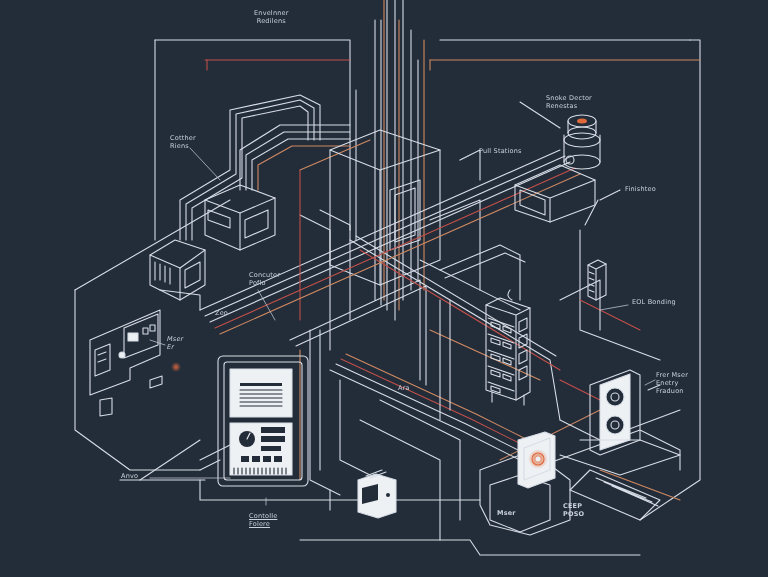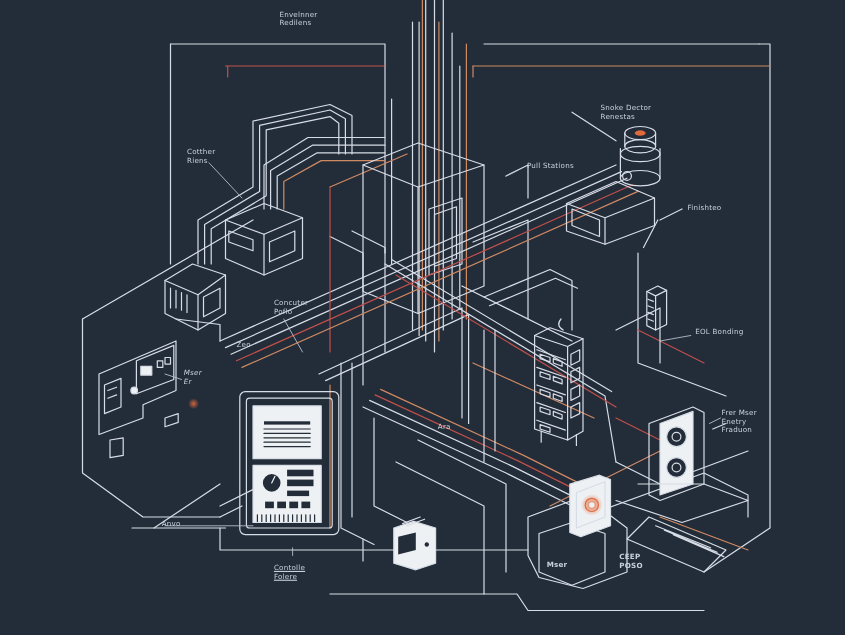--- a/index.html
+++ b/index.html
@@ -251,36 +251,36 @@
       <path d="M165 345 L150 340"></path>
       <path d="M655 380 L645 385"></path>
       <path d="M628 305 L600 310"></path>
       <path d="M150 478 L230 478"></path>
       <path d="M266 505 L266 498"></path>
       <path d="M470 155 L460 160"></path>
     </g>
   </g>
 </svg>
 
-<div class="lbl" style="left:254px;top:9px;">Envelnner
+<div class="lbl" style="left:254px;top:9px;text-align:center;">Envelnner
 Redilens</div>
 <div class="lbl" style="left:502px;top:94px;margin-left:44px;">Snoke Dector
 Renestas</div>
 <div class="lbl" style="left:479px;top:147px;">Pull Stations</div>
 <div class="lbl" style="left:170px;top:134px;">Cotther
 Riens</div>
 <div class="lbl" style="left:625px;top:185px;">Finishteo</div>
 <div class="lbl" style="left:249px;top:271px;">Concuter
 Poflo</div>
 <div class="lbl" style="left:632px;top:298px;">EOL Bonding</div>
 <div class="lbl" style="left:215px;top:309px;">Zeo</div>
 <div class="lbl" style="left:167px;top:335px;font-style:italic;">Mser
 Er</div>
 <div class="lbl" style="left:656px;top:371px;">Frer Mser
 Enetry
 Fraduon</div>
 <div class="lbl" style="left:398px;top:384px;">Ara</div>
-<div class="lbl" style="left:121px;top:472px;margin-left:26px;">Anvo</div>
+<div class="lbl" style="left:121px;top:472px;">Anvo</div>
 <div class="lbl" style="left:249px;top:512px;text-decoration:underline;">Contolle
 Folere</div>
 <div class="lbl" style="left:497px;top:509px;font-weight:bold;">Mser</div>
 <div class="lbl" style="left:563px;top:502px;font-weight:bold;">CEEP
 POSO</div>
 
 </body></html>

